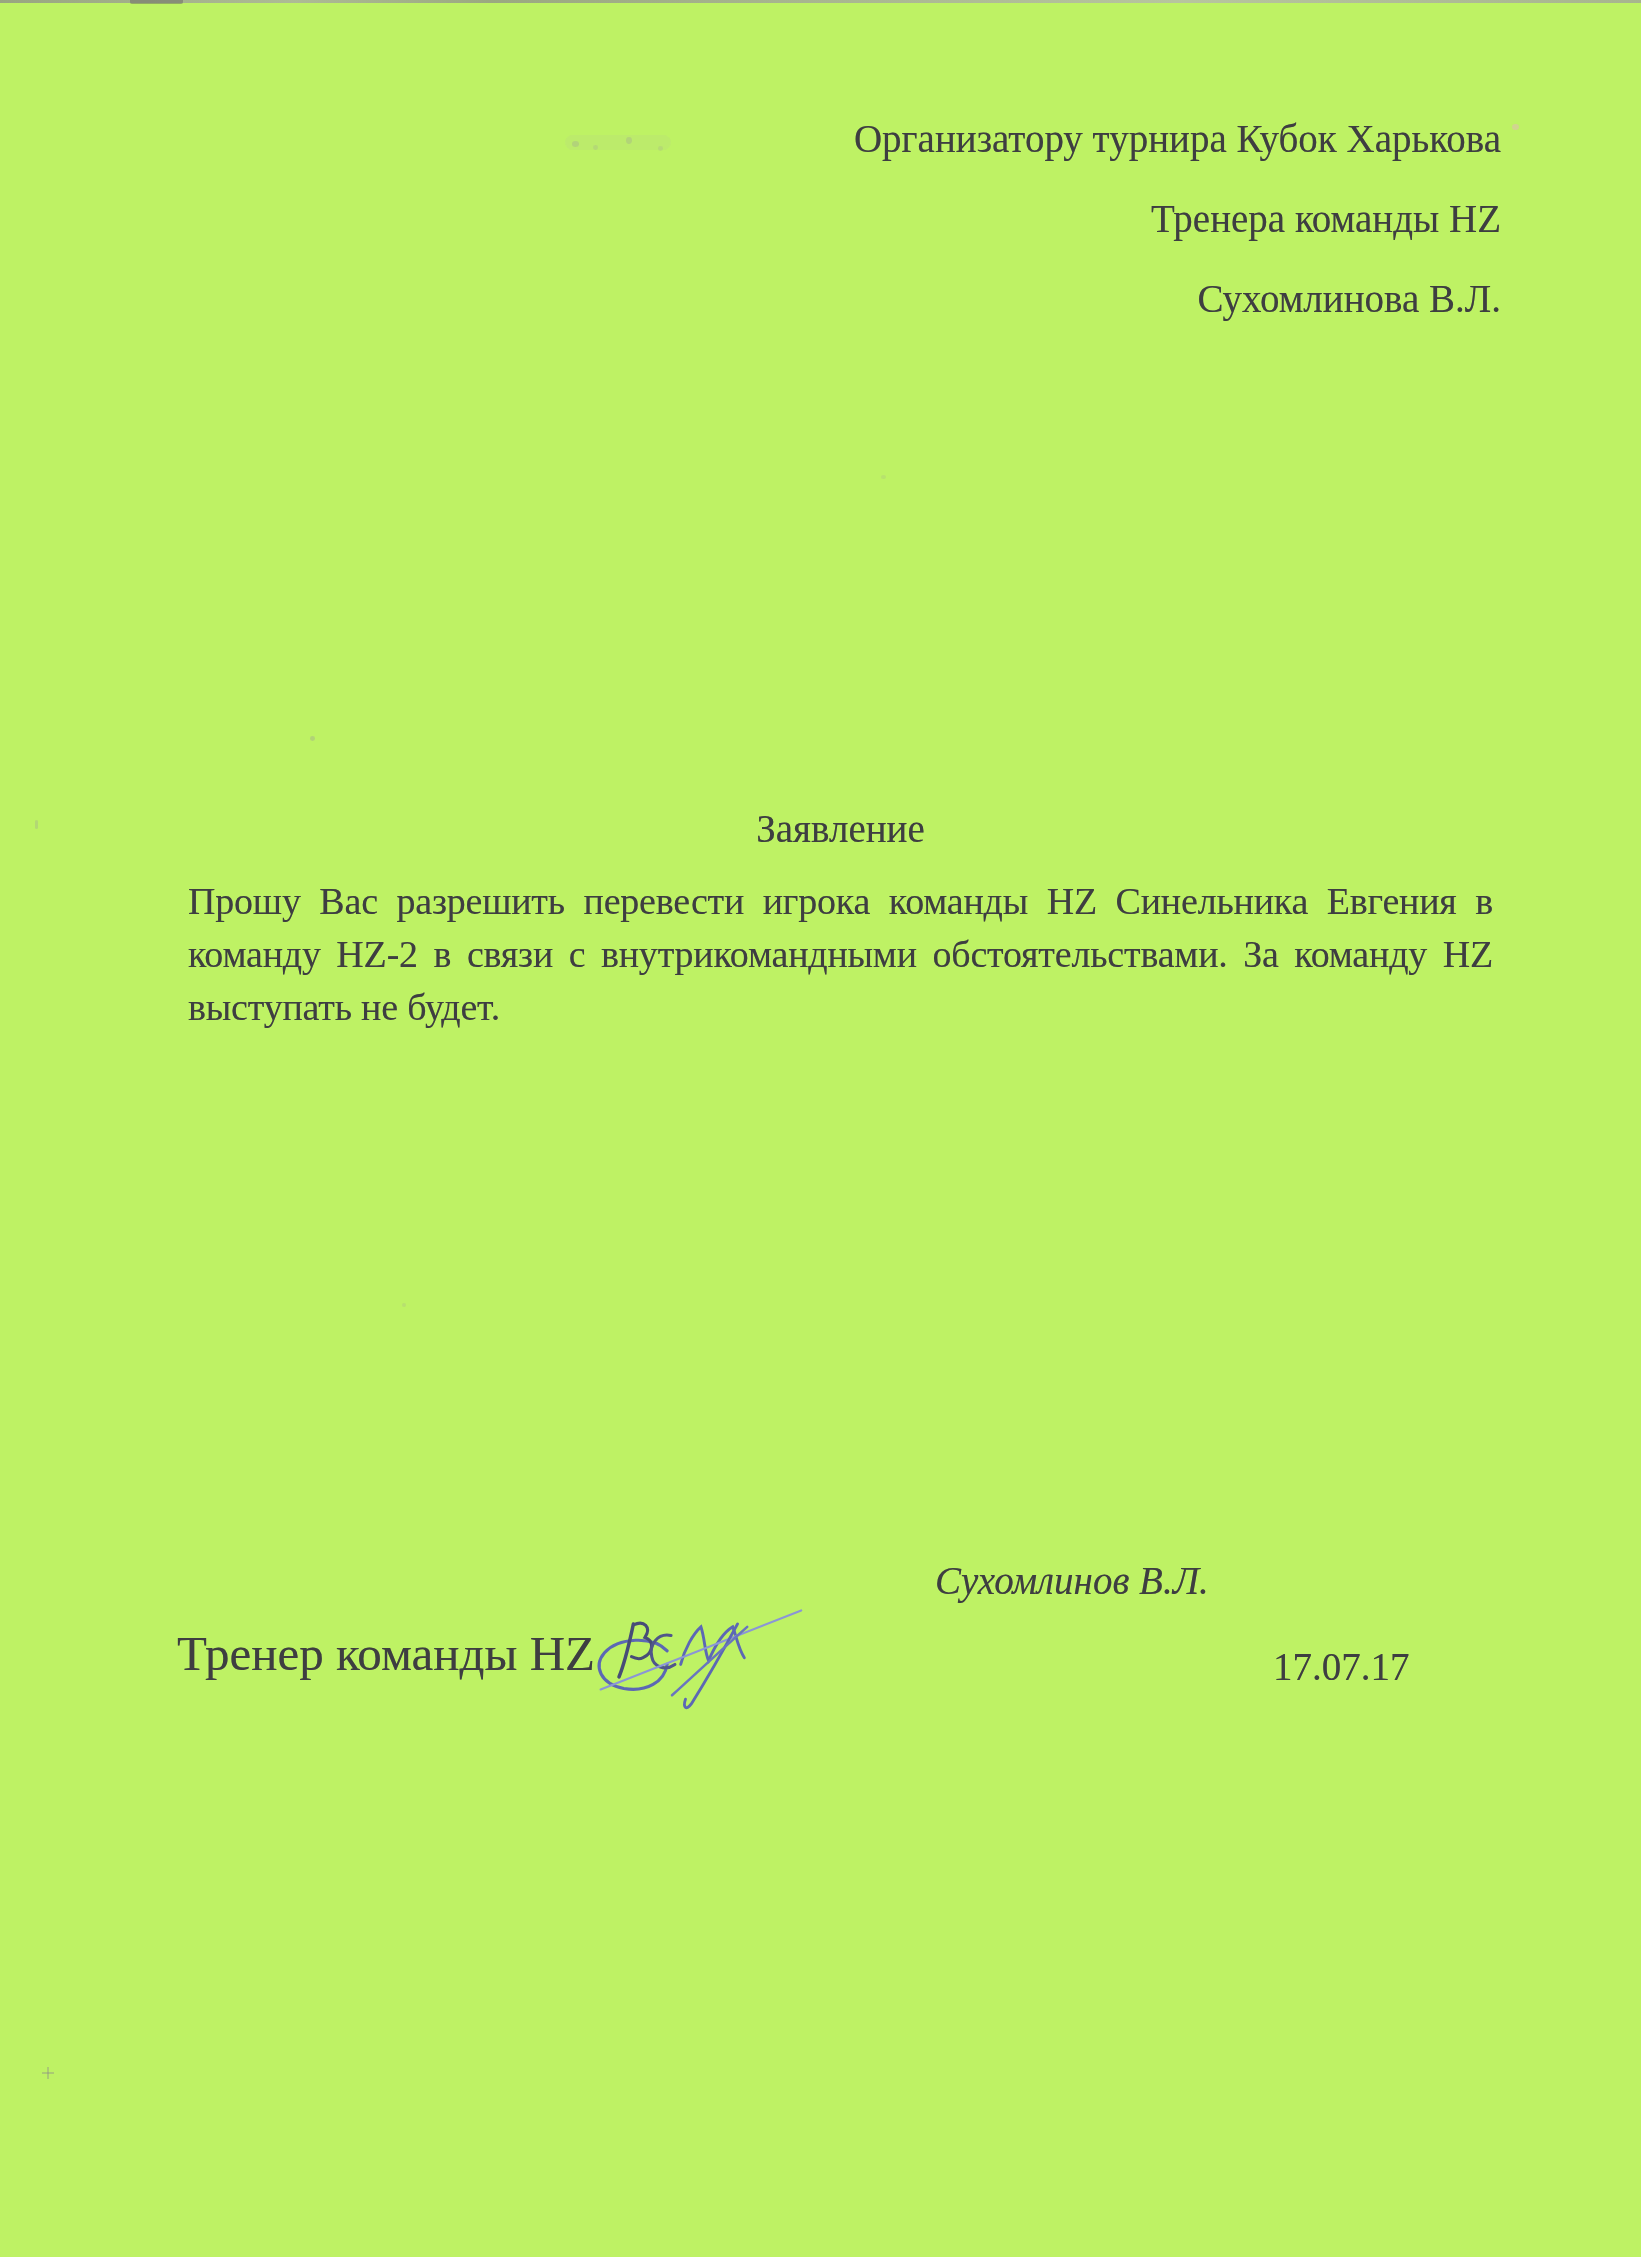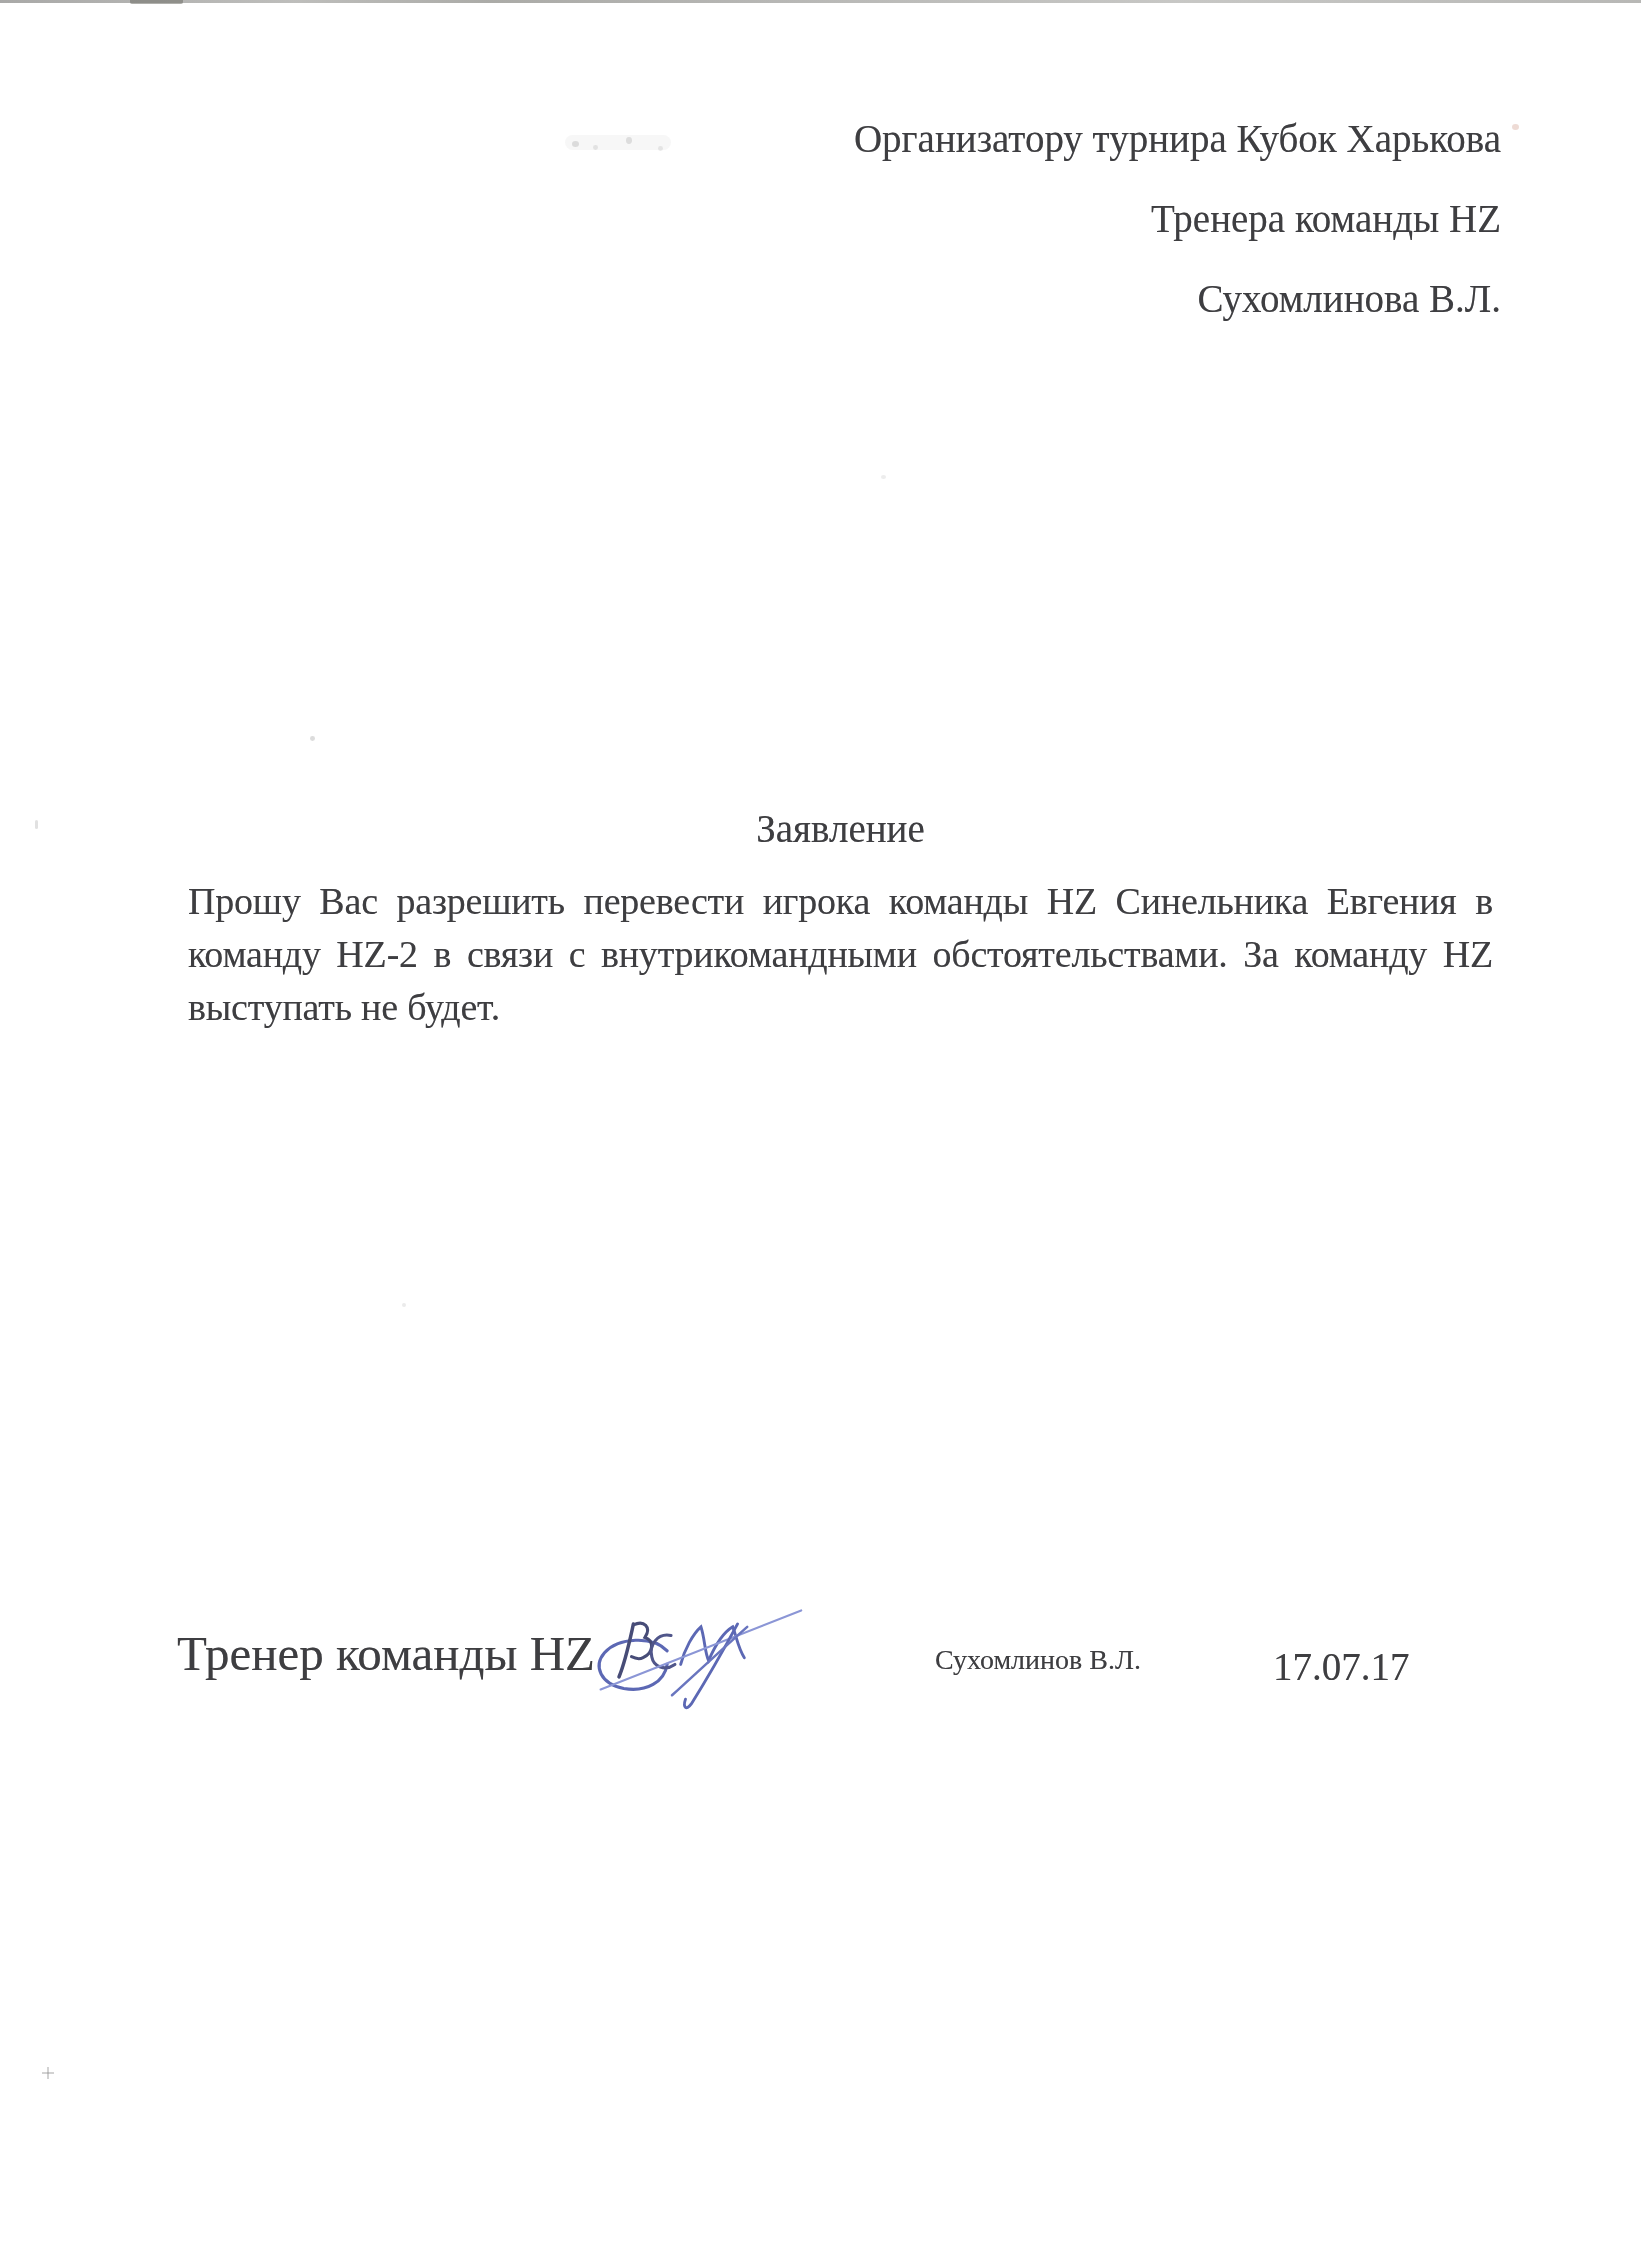--- a/index.html
+++ b/index.html
@@ -1,20 +1,20 @@
 <!DOCTYPE html>
 <html><head>
 <meta charset="utf-8">
 <style>
   html,body{margin:0;padding:0;background:#e9e9e7;}
   .page{
     position:relative;
     width:1641px;height:2257px;
     margin:0 auto;
-    background:#ffffff;
+    background:#bef264;
     overflow:hidden;
     font-family:"Liberation Serif","DejaVu Serif",serif;
     color:#3e3e41;
     text-shadow:0 0 0.6px rgba(62,62,66,.45);
   }
   
   .scan-top-edge{
     position:absolute;top:0;left:0;width:100%;height:2.9px;
     background:linear-gradient(90deg,#8c8c8a 0%,#a8a8a5 18%,#8f8f8a 30%,#9d9d9a 45%,#b5b5b2 72%,#a0a09d 100%);
     opacity:.75;
@@ -33,21 +33,21 @@
     position:absolute;top:805px;left:188px;width:1305px;
     text-align:center;font-size:39px;line-height:48px;
   }
   .body-block{
     position:absolute;top:875px;left:188px;width:1305px;
     font-size:38px;line-height:53px;letter-spacing:-0.2px;
   }
   .body-line{width:100%;}
   .body-line.just{text-align:justify;text-align-last:justify;}
   .sign-role{position:absolute;top:1577px;left:177px;font-size:49px;white-space:nowrap;margin-top:48px;}
-  .sign-name{position:absolute;top:1644px;left:935px;font-size:28px;white-space:nowrap;}
+  .sign-name{position:absolute;top:1558px;left:935px;font-size:39px;white-space:nowrap;font-style:italic;}
   .sign-date{position:absolute;top:1644px;left:1273px;font-size:39px;white-space:nowrap;}
   .signature-svg{position:absolute;top:1595px;left:558px;width:282px;height:162px;}
   
   .speck{position:absolute;background:#9a9a9a;border-radius:50%;}
   .sp1{top:141px;left:572px;width:6.8px;height:5.8px;opacity:.30;}
   .sp2{top:145px;left:593px;width:4.8px;height:4.8px;opacity:.22;}
   .sp3{top:137px;left:626px;width:5.8px;height:6.8px;opacity:.28;}
   .sp4{top:146px;left:658px;width:4.8px;height:4.8px;opacity:.20;}
   .smudge{position:absolute;top:135px;left:565px;width:106px;height:15.4px;background:#b5b5b2;opacity:.10;border-radius:7.7px;}
   .sp5{top:736px;left:310px;width:4.8px;height:4.8px;opacity:.35;}

